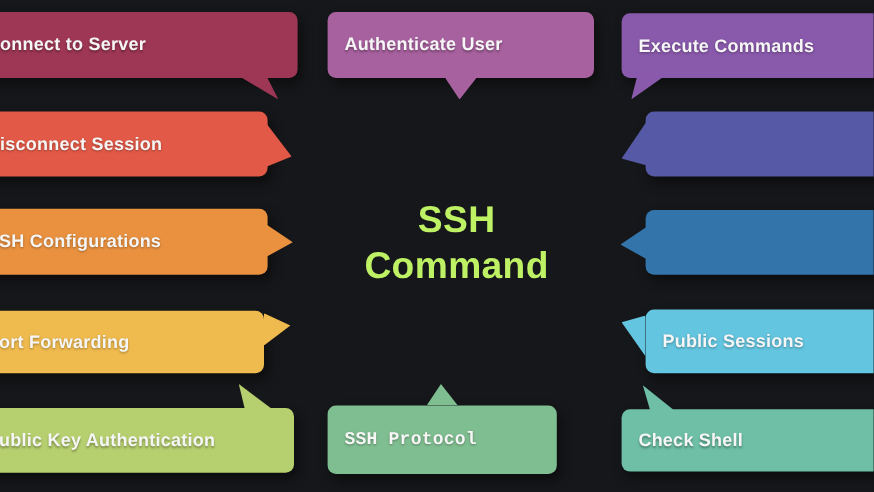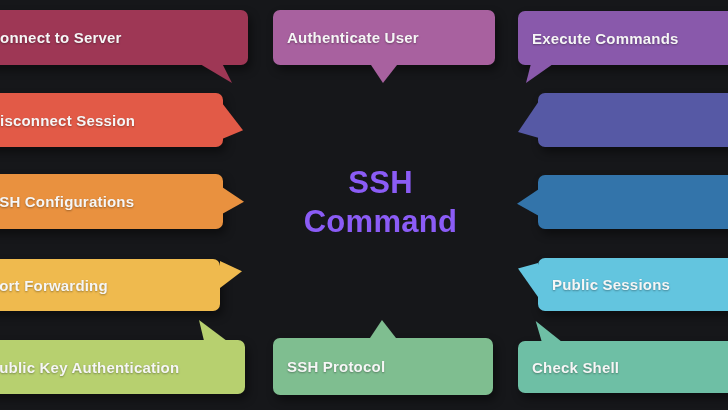--- a/index.html
+++ b/index.html
@@ -32,21 +32,21 @@
   }
   .tail { position: absolute; }
 
   
   .b-connect    { left: -25px; top: 10px;  width: 273px; height: 55px; }
   .b-disconnect { left: -25px; top: 93px;  width: 248px; height: 54px; }
   .b-sshconf    { left: -25px; top: 174px; width: 248px; height: 55px; }
   .b-portfwd    { left: -25px; top: 259px; width: 245px; height: 52px; }
   .b-pubkey     { left: -25px; top: 340px; width: 270px; height: 54px; }
   .b-authuser   { left: 273px; top: 10px;  width: 222px; height: 55px; }
-  .b-sshproto   { left: 273px; top: 338px; width: 220px; height: 57px; }
+  .b-sshproto   { left: 273px; top: 338px; width: 191px; height: 57px; font-family: Liberation Mono, monospace; }
   .b-execcmd    { left: 518px; top: 11px;  width: 242px; height: 54px; }
   .b-transfer   { left: 538px; top: 93px;  width: 222px; height: 54px; }
   .b-checkconn  { left: 538px; top: 175px; width: 222px; height: 54px; }
   .b-managesess { left: 538px; top: 258px; width: 222px; height: 53px; }
   .b-secshell   { left: 518px; top: 341px; width: 242px; height: 52px; }
 
   
   .t-se      { bottom: -18px; right: 16px;  width: 32px; height: 19px; clip-path: polygon(0 0, 70% 0, 100% 100%); }
   .t-ese     { right: -20px;  top: 10px;    width: 21px; height: 36px; clip-path: polygon(0 0, 100% 76%, 0 100%); }
   .t-e       { right: -21px;  top: 13px;    width: 22px; height: 27px; clip-path: polygon(0 0, 100% 55%, 0 100%); }
@@ -98,21 +98,21 @@
   <div class="bubble b-pubkey" style="background-color: rgb(183, 208, 111);">
     <div class="tail t-n-lean5" style="background-color: rgb(183, 208, 111);"></div>
     <span class="label">Public Key Authentication</span>
   </div>
 
   <div class="bubble b-authuser" style="background-color: rgb(168, 97, 159);">
     <div class="tail t-s" style="background-color: rgb(168, 97, 159);"></div>
     <span class="label">Authenticate User</span>
   </div>
 
-  <div class="center-title" style="color: #8b5cf6;">
+  <div class="center-title" style="color: #bef264;">
     <div>SSH</div>
     <div>Command</div>
   </div>
 
   <div class="bubble b-sshproto" style="background-color: rgb(127, 190, 144);">
     <div class="tail t-n" style="background-color: rgb(127, 190, 144);"></div>
     <span class="label">SSH Protocol</span>
   </div>
 
   <div class="bubble b-execcmd" style="background-color: rgb(137, 89, 171);">

